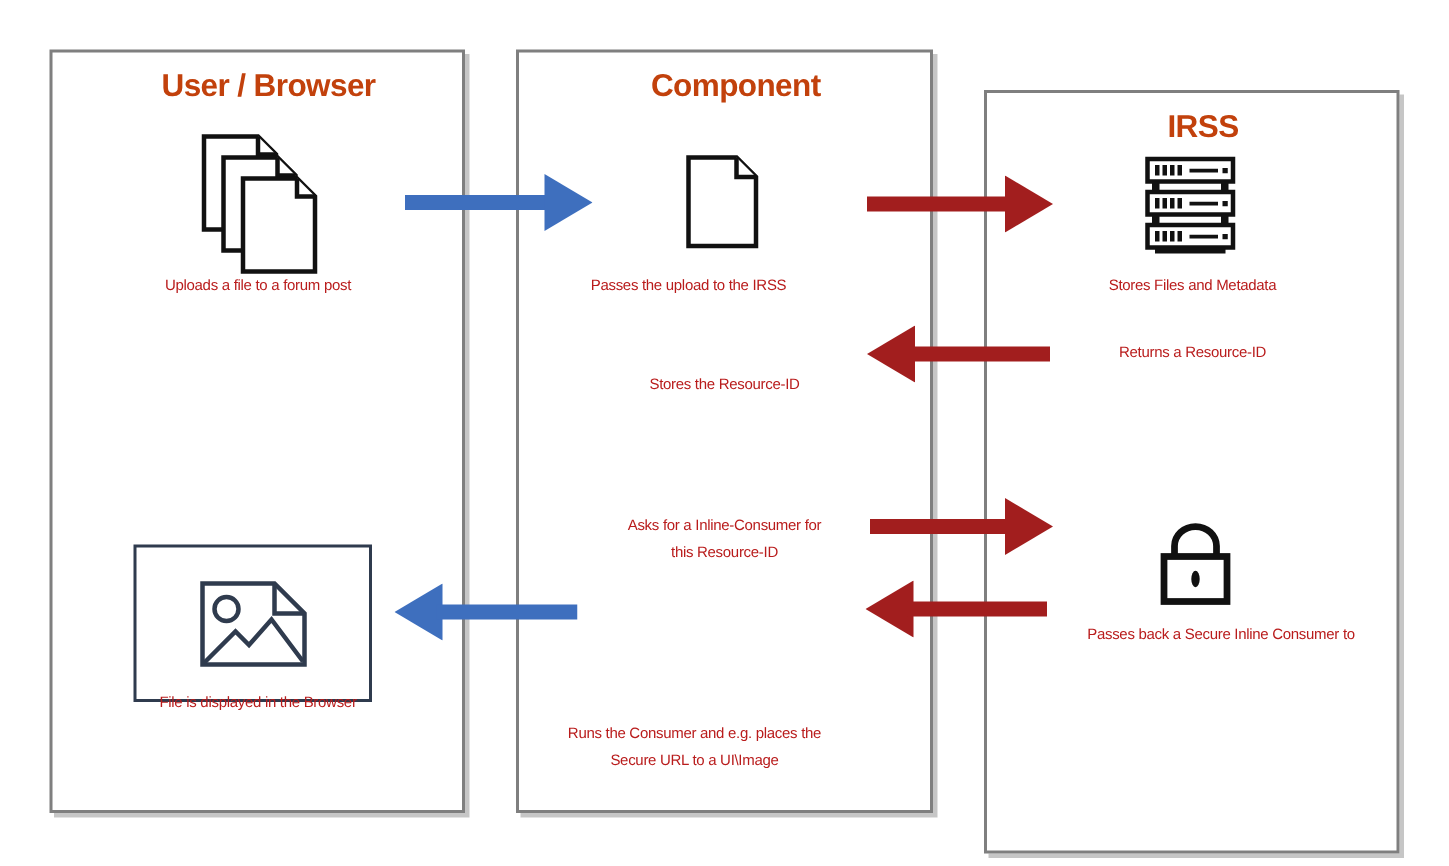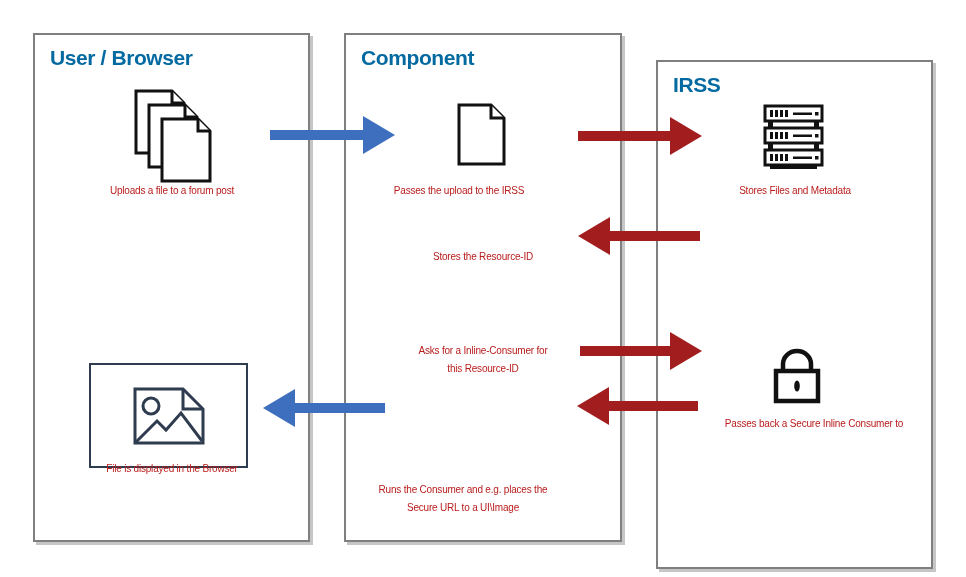--- a/index.html
+++ b/index.html
@@ -22,21 +22,22 @@
     box-shadow:3px 3px 0 rgba(128,128,128,0.45);
   }
   #lane-user{left:33px;width:277px;}
   #lane-component{left:344px;width:278px;}
   #lane-irss{left:656px;width:277px;margin-top:27px;}
   .lane-title{
     margin:11px 0 0 15px;
     font-size:21px;
     font-weight:bold;
     letter-spacing:-0.4px;
-    color:#0369a1;
+    color:#c2410c;
+    text-align:center;
   }
   .label{
     position:absolute;
     font-size:10px;
     line-height:18px;
     letter-spacing:-0.2px;
     text-align:center;
     color:#b91c1c;
   }
   .icon{position:absolute;}
@@ -175,20 +176,21 @@
   </div>
 
   <div class="label" style="left:34px;top:182px;width:276px;">Uploads a file to a forum post</div>
 
   <div class="label" style="left:345px;top:182px;width:228px;">Passes the upload to the IRSS</div>
 
   <div class="label" style="left:345px;top:248px;width:276px;">Stores the Resource-ID</div>
 
   <div class="label" style="left:657px;top:182px;width:276px;">Stores Files and Metadata</div>
 
+  <div class="label" style="left:657px;top:227px;width:276px;">Returns a Resource-ID</div>
 
   <div class="label" style="left:345px;top:342px;width:276px;">
     <div>Asks for a Inline-Consumer for</div>
     <div>this Resource-ID</div>
   </div>
 
   <div class="label" style="left:676px;top:415px;width:276px;">
     <div>Passes back a Secure Inline Consumer to</div>
   </div>
 

